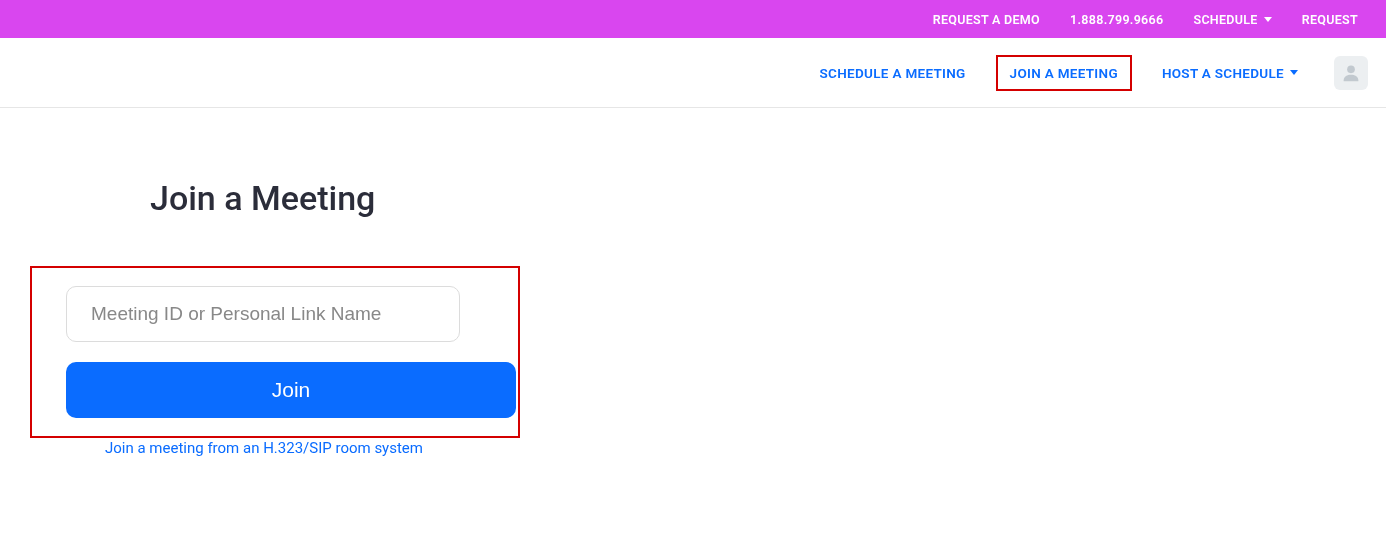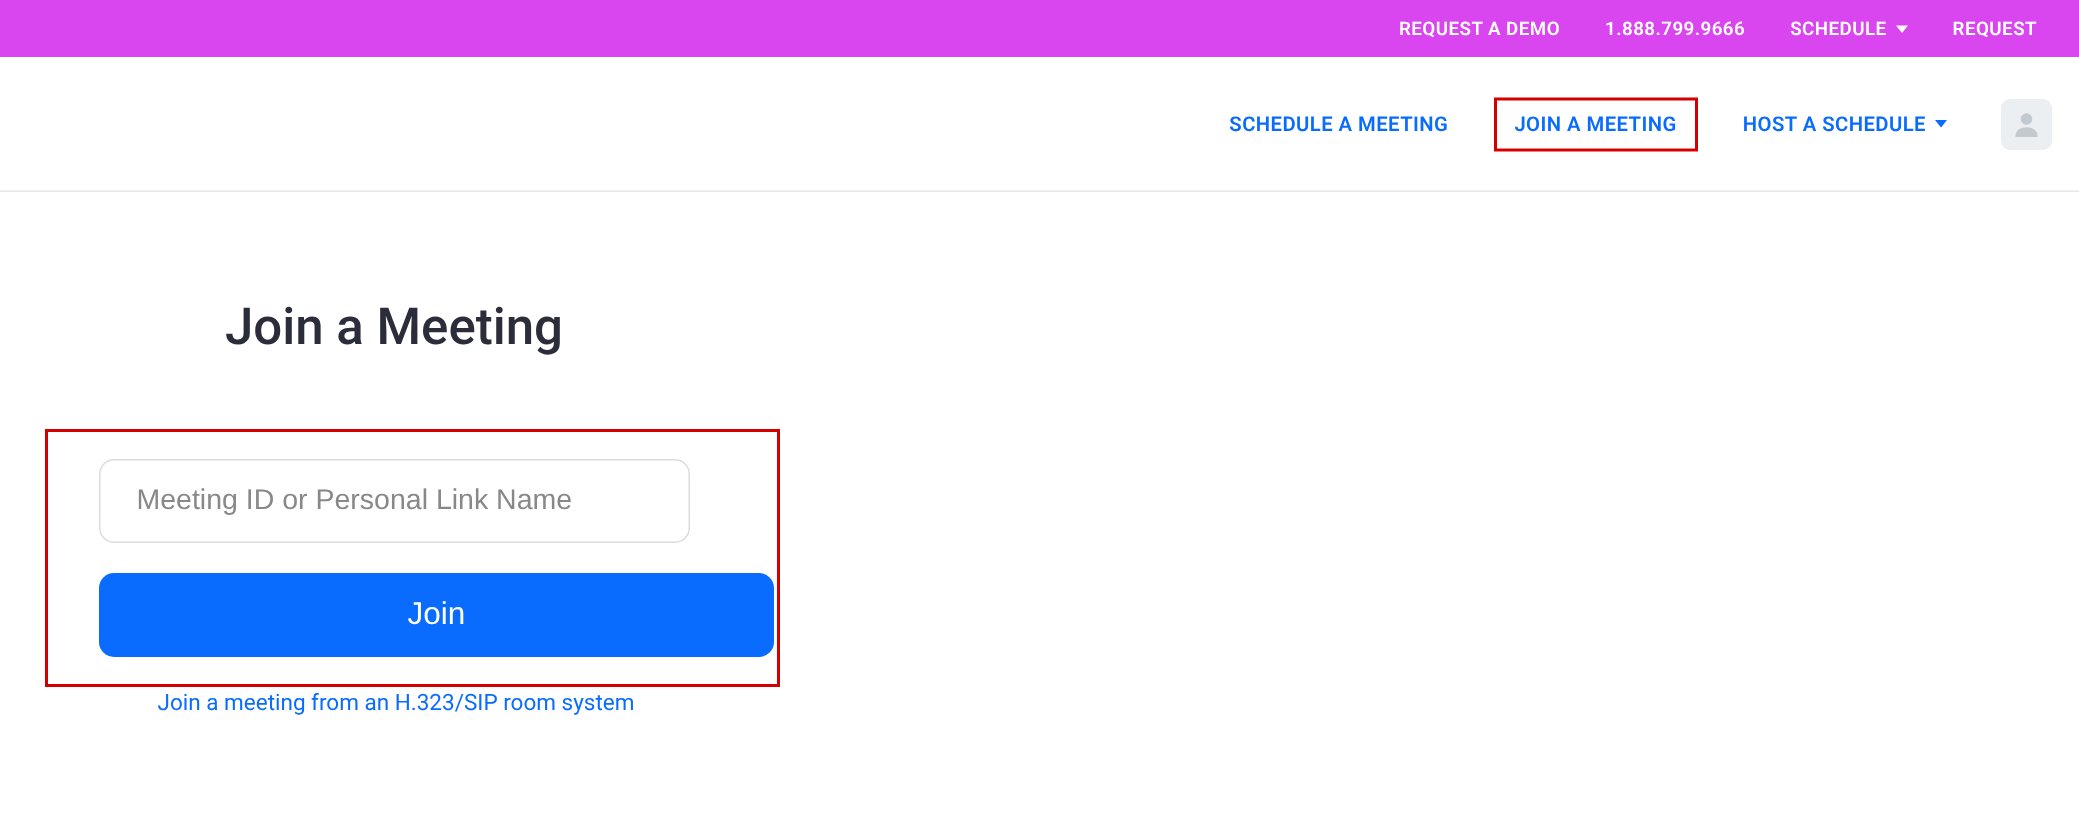--- a/index.html
+++ b/index.html
@@ -29,21 +29,21 @@
     gap: 6px;
   }
   .caret-down {
     width: 0; height: 0;
     border-left: 4px solid transparent;
     border-right: 4px solid transparent;
     border-top: 5px solid currentColor;
     display: inline-block;
   }
   .navbar {
-    height: 90px;
+    height: 70px;
     border-bottom: 1px solid #e6e6e6;
     display: flex;
     justify-content: flex-end;
     align-items: center;
     padding-right: 18px;
     gap: 26px;
   }
   .nav-link {
     color: #0a6cff;
     font-size: 13.5px;

